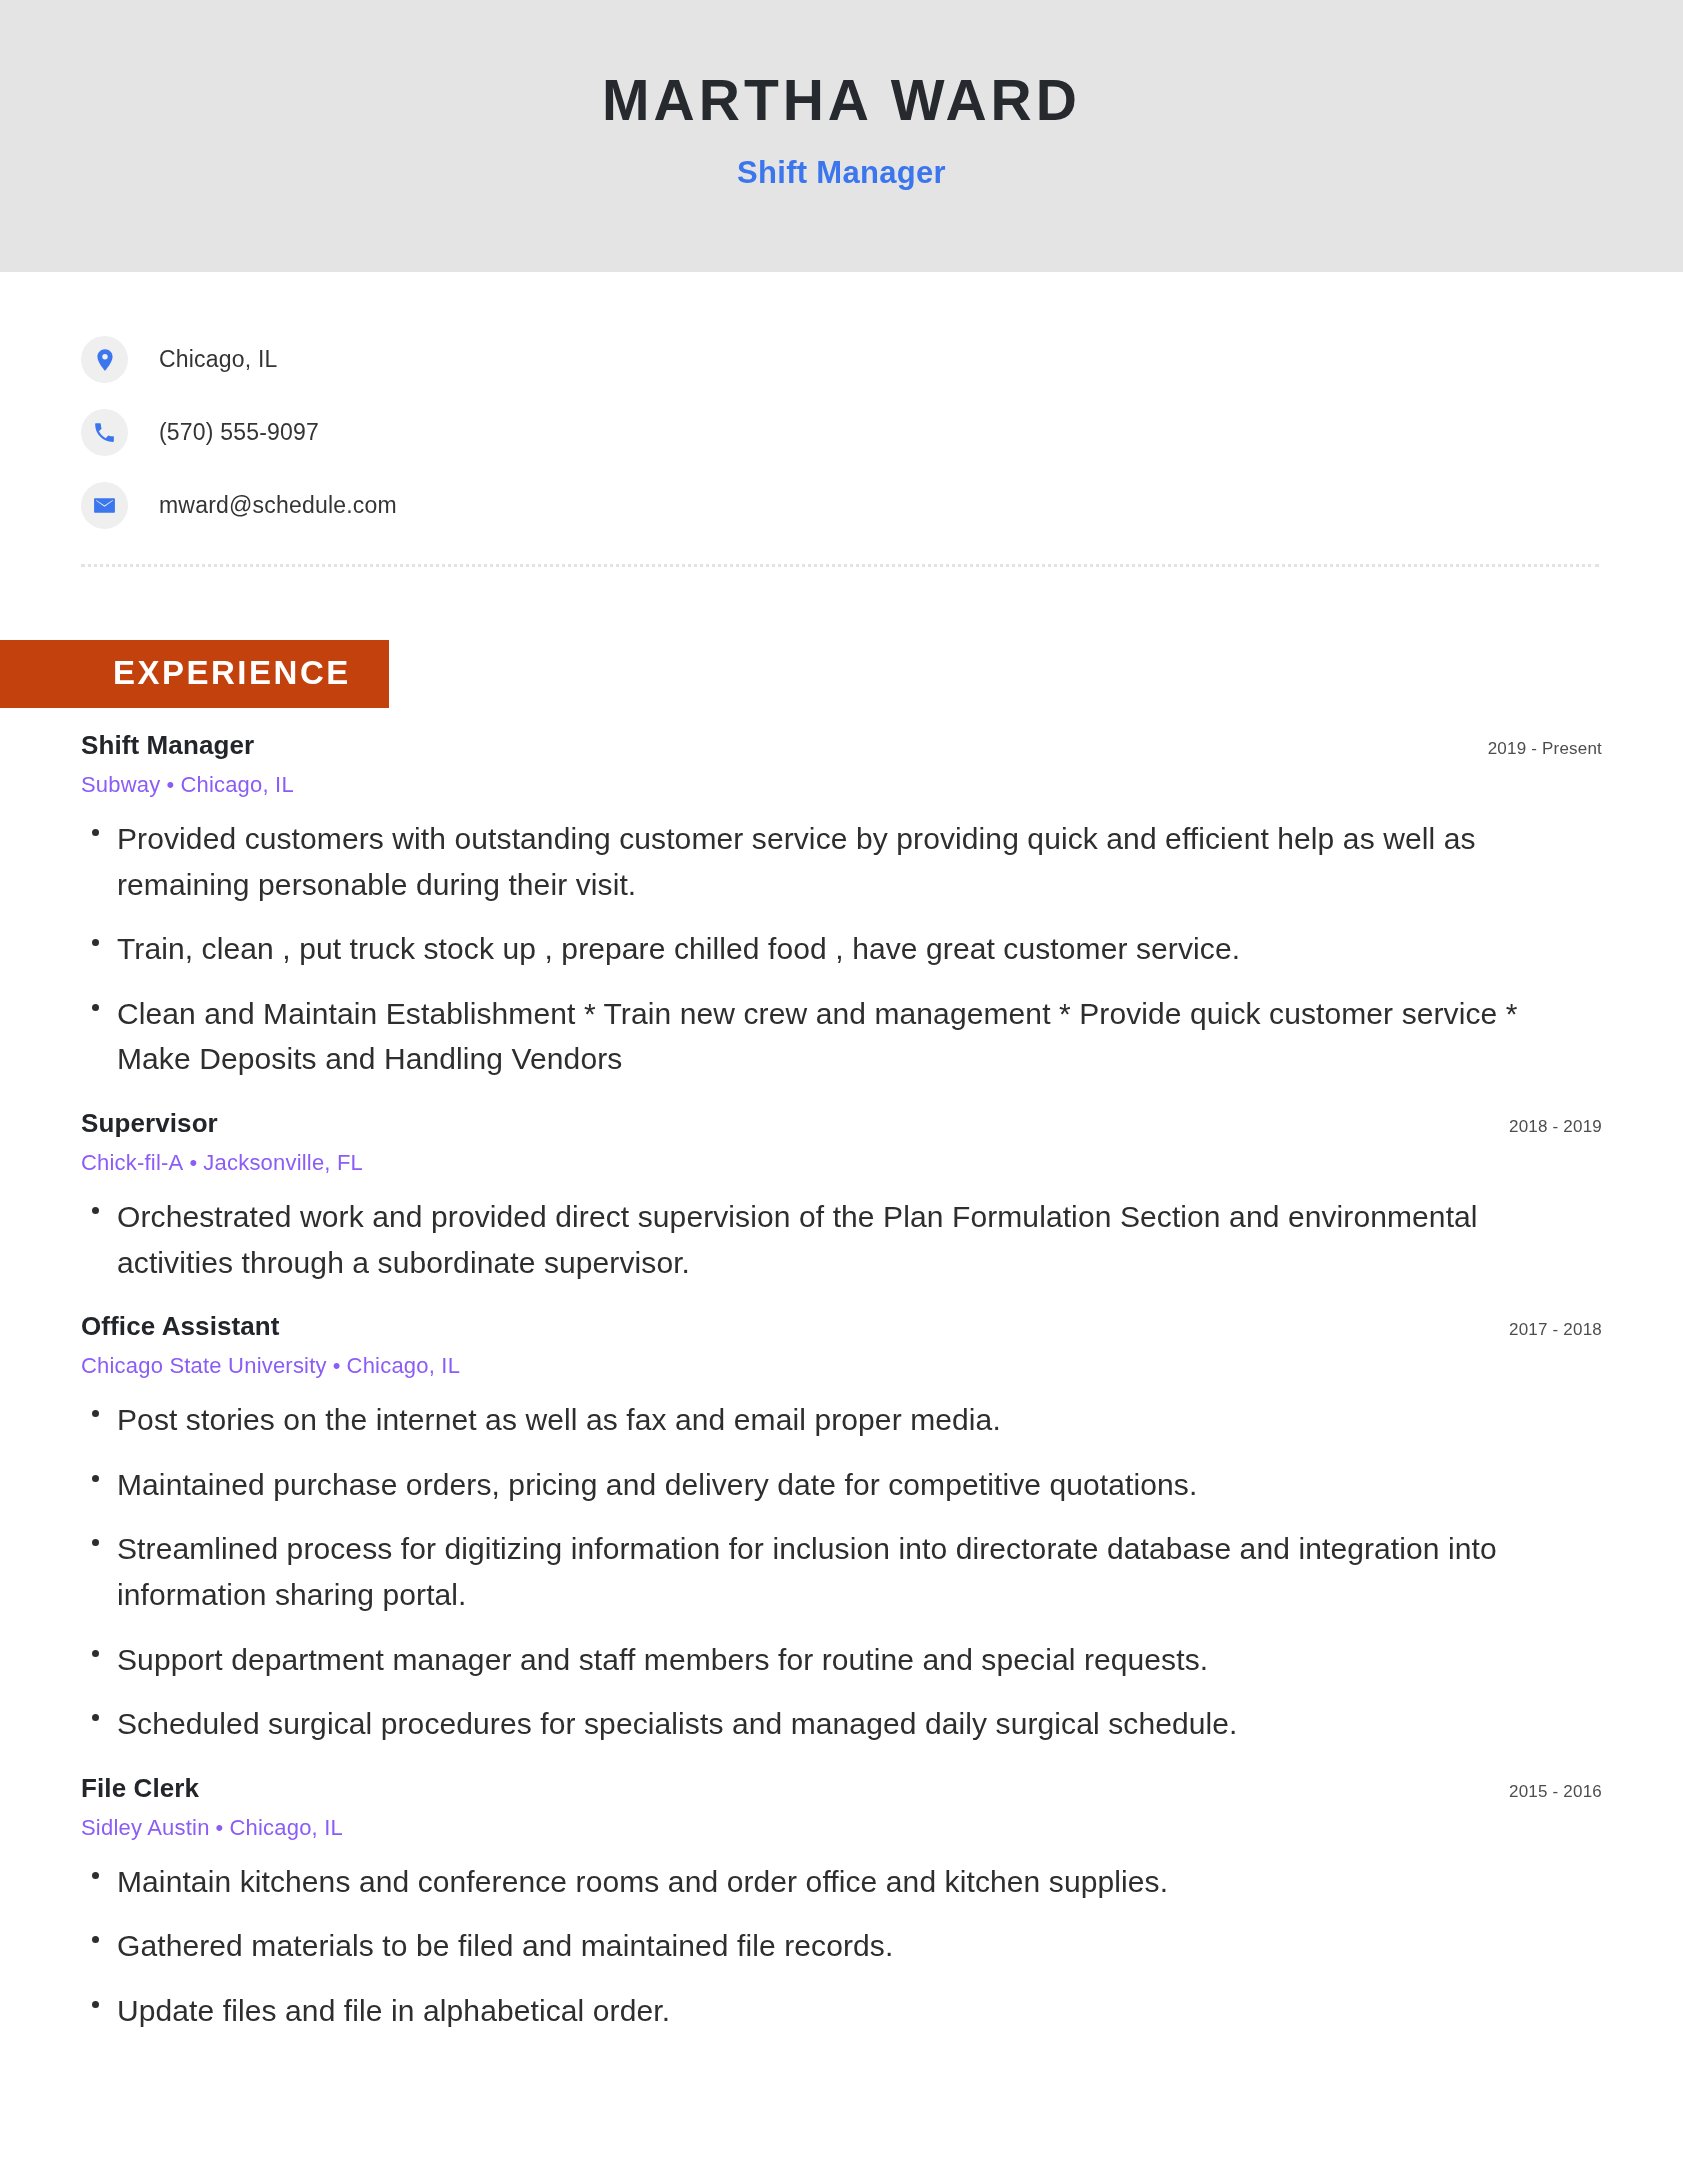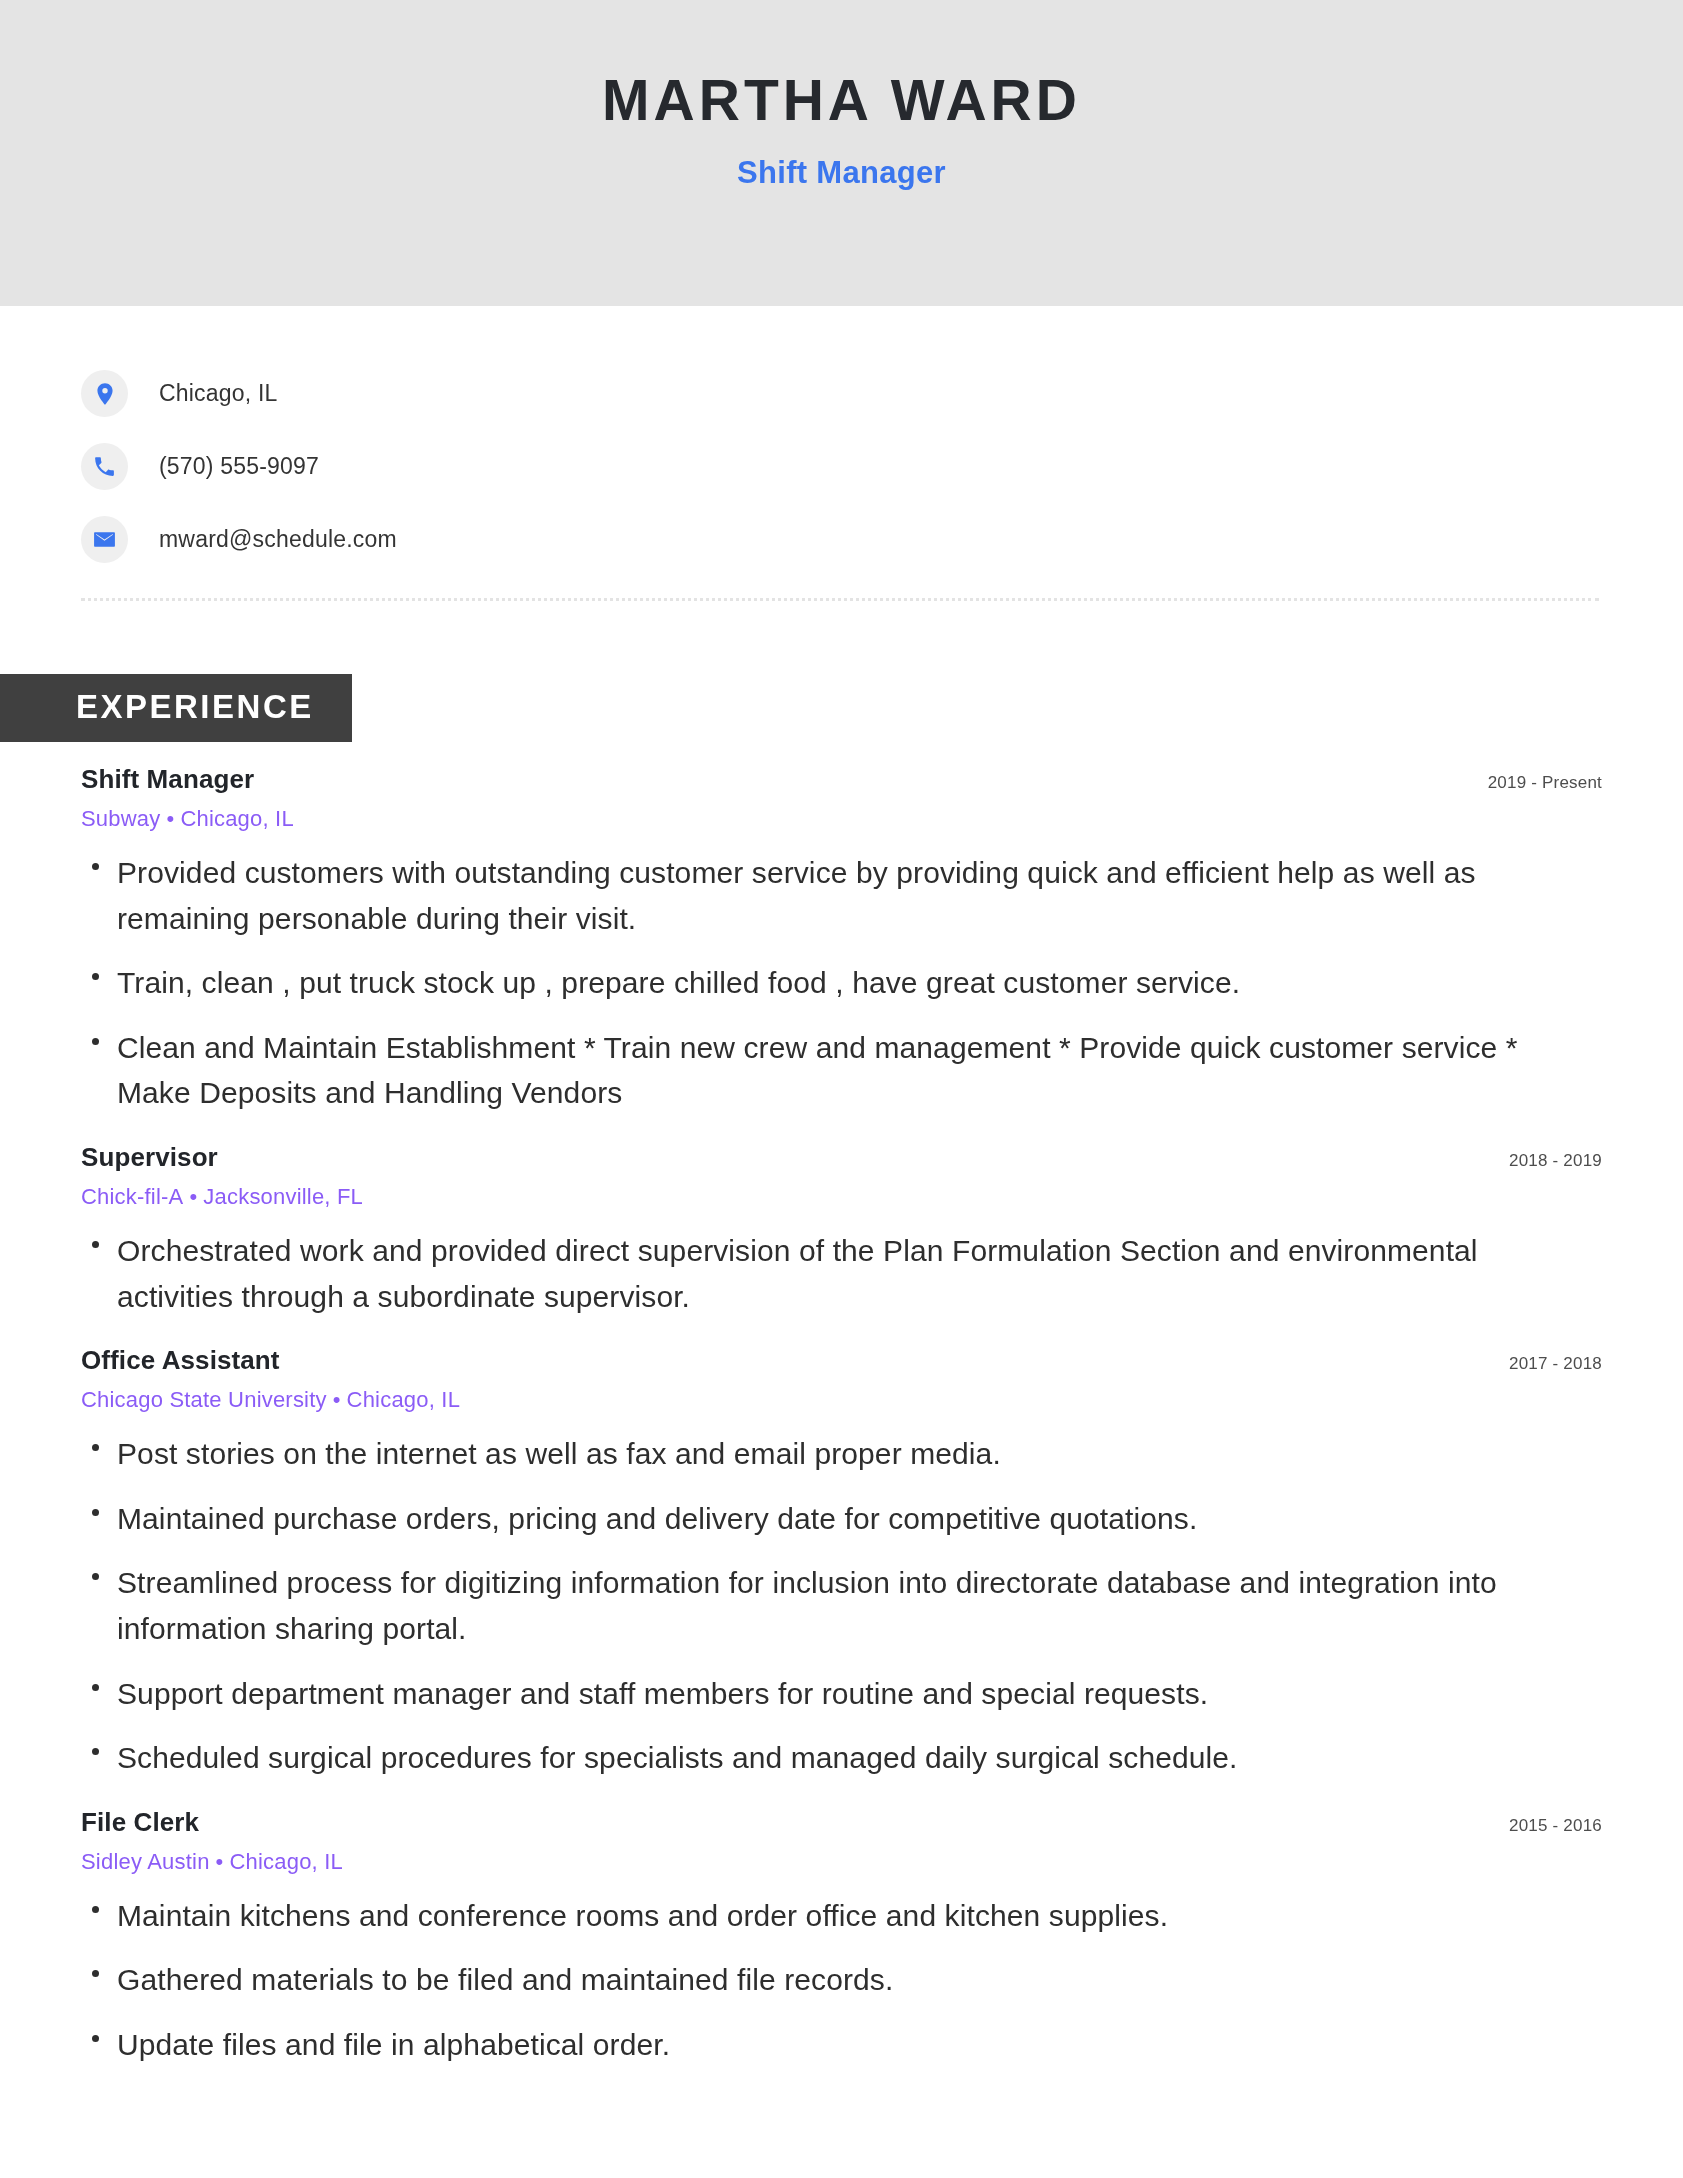--- a/index.html
+++ b/index.html
@@ -11,21 +11,21 @@
     height: 2178px;
     background: #ffffff;
     font-family: "Liberation Sans", sans-serif;
     color: #2b2b2b;
     overflow: hidden;
   }
 
   
   .header {
     background: #e4e4e4;
-    height: 306px;
+    height: 272px;
     box-sizing: border-box;
     padding-top: 71px;
     text-align: center;
   }
   .name {
     font-size: 57px;
     font-weight: 700;
     letter-spacing: 4px;
     color: #26292e;
     line-height: 1.05;
@@ -70,27 +70,27 @@
   .divider-wrap { padding: 22px 0 0 81px; }
   .divider {
     width: 1518px;
     border-top: 3px dotted #e3e3e3;
     height: 0;
   }
 
   
   .section-banner {
     margin-top: 73px;
-    background: #404040;
+    background: #c2410c;
     color: #ffffff;
     display: inline-block;
     font-size: 33px;
     font-weight: 700;
     letter-spacing: 2.5px;
-    padding: 14px 38px 16px 76px;
+    padding: 14px 38px 16px 113px;
   }
 
   
   .exp-body {
     padding: 0 81px 0 81px;
   }
   .job { margin-top: 26px; }
   .job:first-child { margin-top: 22px; }
 
   .job-head {

